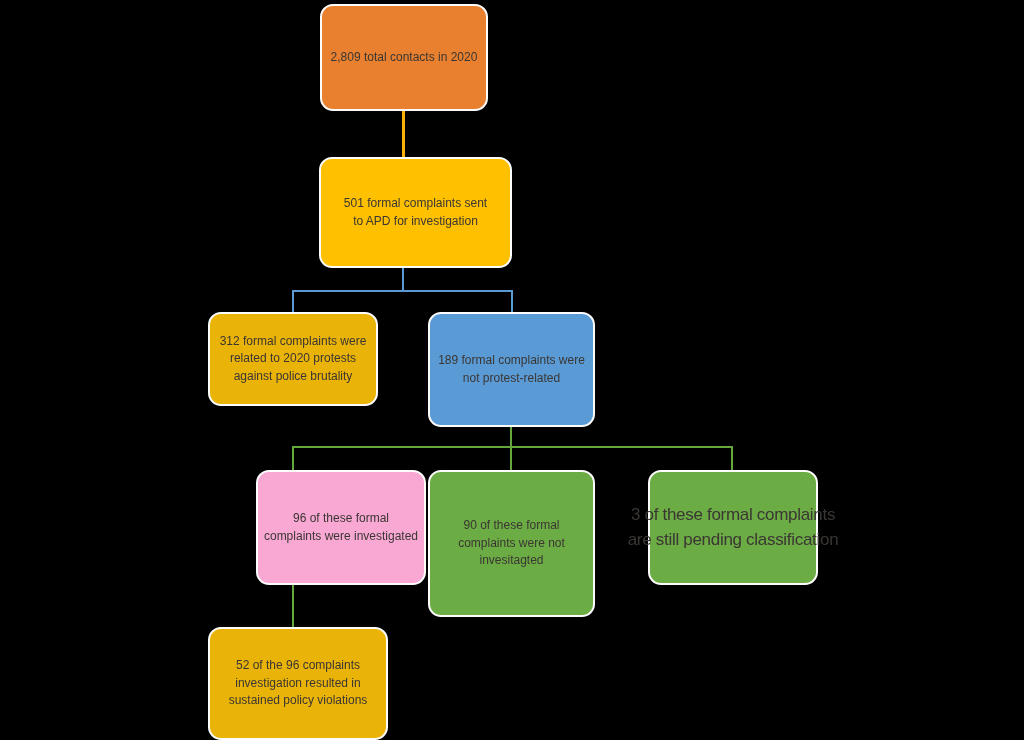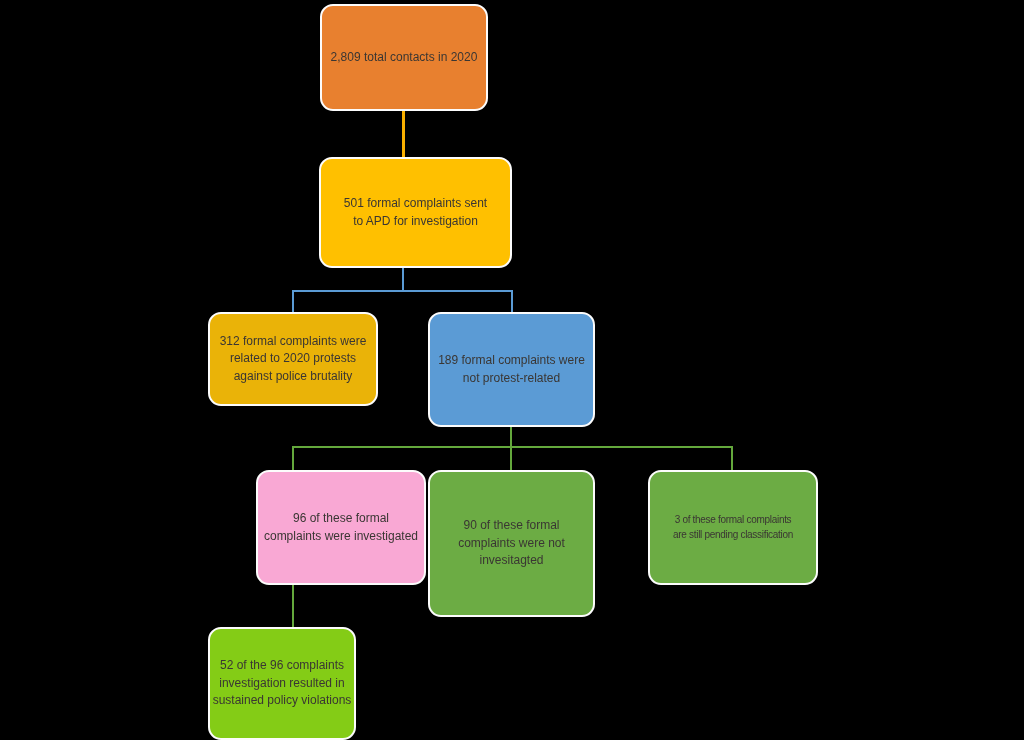--- a/index.html
+++ b/index.html
@@ -32,21 +32,21 @@
     color: var(--text-color, #3A3633);
     font-size: 12px;
     line-height: 1.45;
     font-weight: 400;
   }
   .node-text .ln {
     display: block;
     white-space: nowrap;
   }
   .node.tight .node-text {
-    font-size: 10px;
+    font-size: 17px;
     letter-spacing: -0.3px;
   }
   .line {
     position: absolute;
   }
 </style>
 </head>
 <body style="background: rgb(0, 0, 0);">
 
 <div class="canvas" style="background: rgb(0, 0, 0);">
@@ -109,21 +109,21 @@
     </div>
   </div>
 
   <div class="node tight" style="left: 648px; top: 470px; width: 170px; height: 115px; background: rgb(108, 172, 68);">
     <div class="node-text">
       <span class="ln">3 of these formal complaints</span>
       <span class="ln">are still pending classification</span>
     </div>
   </div>
 
-  <div class="node" style="left: 208px; top: 627px; width: 148px; height: 113px; background: #84cc16; justify-content: center;">
+  <div class="node" style="left: 208px; top: 627px; width: 180px; height: 113px; background: #eab308; justify-content: center;">
     <div class="node-text">
       <span class="ln">52 of the 96 complaints</span>
       <span class="ln">investigation resulted in</span>
       <span class="ln">sustained policy violations</span>
     </div>
   </div>
 
 </div>
 
 </body></html>

